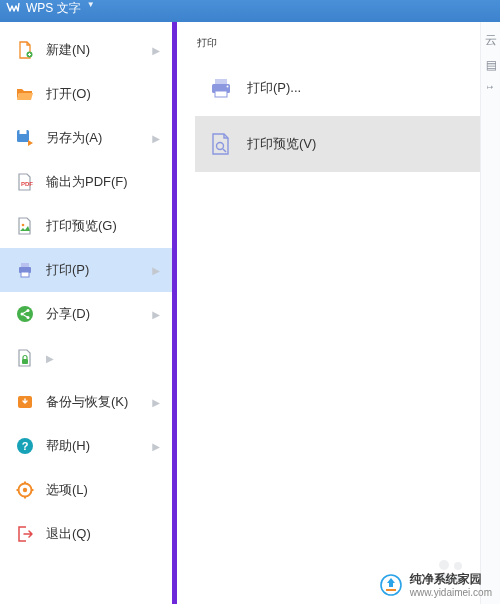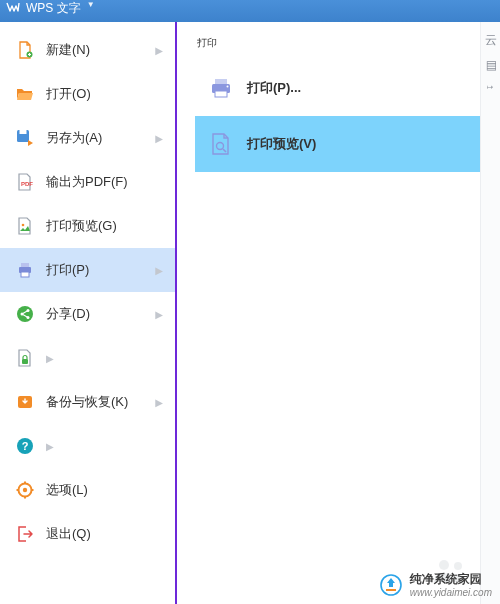--- a/index.html
+++ b/index.html
@@ -1,40 +1,40 @@
 <!DOCTYPE html>
 <html><head>
 <meta charset="utf-8">
 <style>
   * { box-sizing: border-box; margin: 0; padding: 0; }
   html, body { width: 500px; height: 604px; overflow: hidden; font-family: "Microsoft YaHei", "Segoe UI", sans-serif; font-size: 13px; color: #333; background: #f4f5f7; }
   .titlebar { height: 22px; background: linear-gradient(#4a90d9, #3d82cc); display: flex; align-items: flex-start; padding: 0 6px; color: #fff; font-size: 12px; }
   .titlebar .logo { width: 14px; height: 14px; margin-right: 6px; display:flex; align-items:center; justify-content:center;}
   .titlebar .drop { margin-left: 6px; font-size: 8px; opacity: .9; }
   .shell { display: flex; height: calc(604px - 22px); position: relative; }
-  .sidebar { width: 177px; background: #fff; border-right: 2px solid #6d28d9; display: flex; flex-direction: column; padding-top: 6px; }
+  .sidebar { width: 177px; background: #fff; border-right: 5px solid #6d28d9; display: flex; flex-direction: column; padding-top: 6px; }
   .mitem { display: flex; align-items: center; height: 44px; padding: 0 12px 0 16px; cursor: pointer; position: relative; }
   .mitem.selected { background: #cfe3fb; align-items: center; }
   .mitem .ic { width: 18px; height: 18px; margin-right: 12px; display: flex; align-items: center; justify-content: center; }
   .mitem .lbl { flex: 1; color: #333; }
   .mitem .chev { color: #c3c7ce; font-size: 10px; }
   .panel { flex: 1; background: #fff; position: relative; }
   .panel-inner { padding: 14px 0 0 18px; }
   .panel-title { font-size: 10px; color: #333; margin-bottom: 10px; padding-left: 2px; }
-  .subitem { display: flex; align-items: center; height: 56px; padding-left: 14px; cursor: pointer; font-weight: bold; }
-  .subitem.hover { background: #7dd3fc; }
+  .subitem { display: flex; align-items: center; height: 56px; padding-left: 14px; cursor: pointer; }
+  .subitem.hover { background: #e5e5e5; }
   .subitem .sic { width: 24px; height: 24px; margin-right: 14px; display:flex; align-items:center; justify-content:center;}
   .subitem .slbl { color: #333; }
   .rightstrip { position: absolute; top: 0; right: 0; width: 20px; height: 100%; background: #fafbfc; border-left: 1px solid #eceef1; }
   .rchar { position: absolute; right: 3px; color: #8a8f98; font-size: 12px; }
   .rchar.r1 { top: 10px; }
   .rchar.r2 { top: 36px; }
   .rchar.r3 { top: 62px; left: 6px; writing-mode: vertical-rl; height: 40px; overflow: hidden; }
   .watermark { position: absolute; right: 8px; bottom: 6px; display: flex; align-items: center; gap: 8px; font-size: 12px; color: #3c3c3c; pointer-events: none; }
-  .watermark .wmurl { font-size: 10px; color: #888; display:block; margin-top:-1px;font-style:italic;}
+  .watermark .wmurl { font-size: 10px; color: #888; display:block; margin-top:-1px;}
   .ghosticons { position: absolute; right: 30px; bottom: 20px; opacity: .17; }
   svg { display:block; }
 </style>
 </head>
 <body>
 
 <div class="titlebar">
   <span class="logo">
     <svg width="14" height="14" viewBox="0 0 14 14">
         <path d="M1 3 L4 11 L6 6 L8 11 L10 6 L12 11 L13 3" stroke="#fff" stroke-width="1.4" fill="none" stroke-linejoin="round"></path>
@@ -153,20 +153,21 @@
       <span class="chev">▶</span>
     </div>
 
     <div class="mitem">
       <span class="ic">
         <svg width="18" height="18" viewBox="0 0 18 18">
             <circle cx="9" cy="9" r="8" fill="#17a2b8"></circle>
             <text x="9" y="13" text-anchor="middle" font-size="11" fill="#fff" font-weight="bold">?</text>
           </svg>
       </span>
+      <span class="lbl">帮助(H)</span>
       <span class="chev">▶</span>
     </div>
 
     <div class="mitem">
       <span class="ic">
         <svg width="18" height="18" viewBox="0 0 18 18">
             <circle cx="9" cy="9" r="6.5" fill="none" stroke="#f28c28" stroke-width="2"></circle>
             <circle cx="9" cy="9" r="2.2" fill="#f28c28"></circle>
             <g stroke="#f28c28" stroke-width="2">
               <line x1="9" y1="0.5" x2="9" y2="3"></line>

